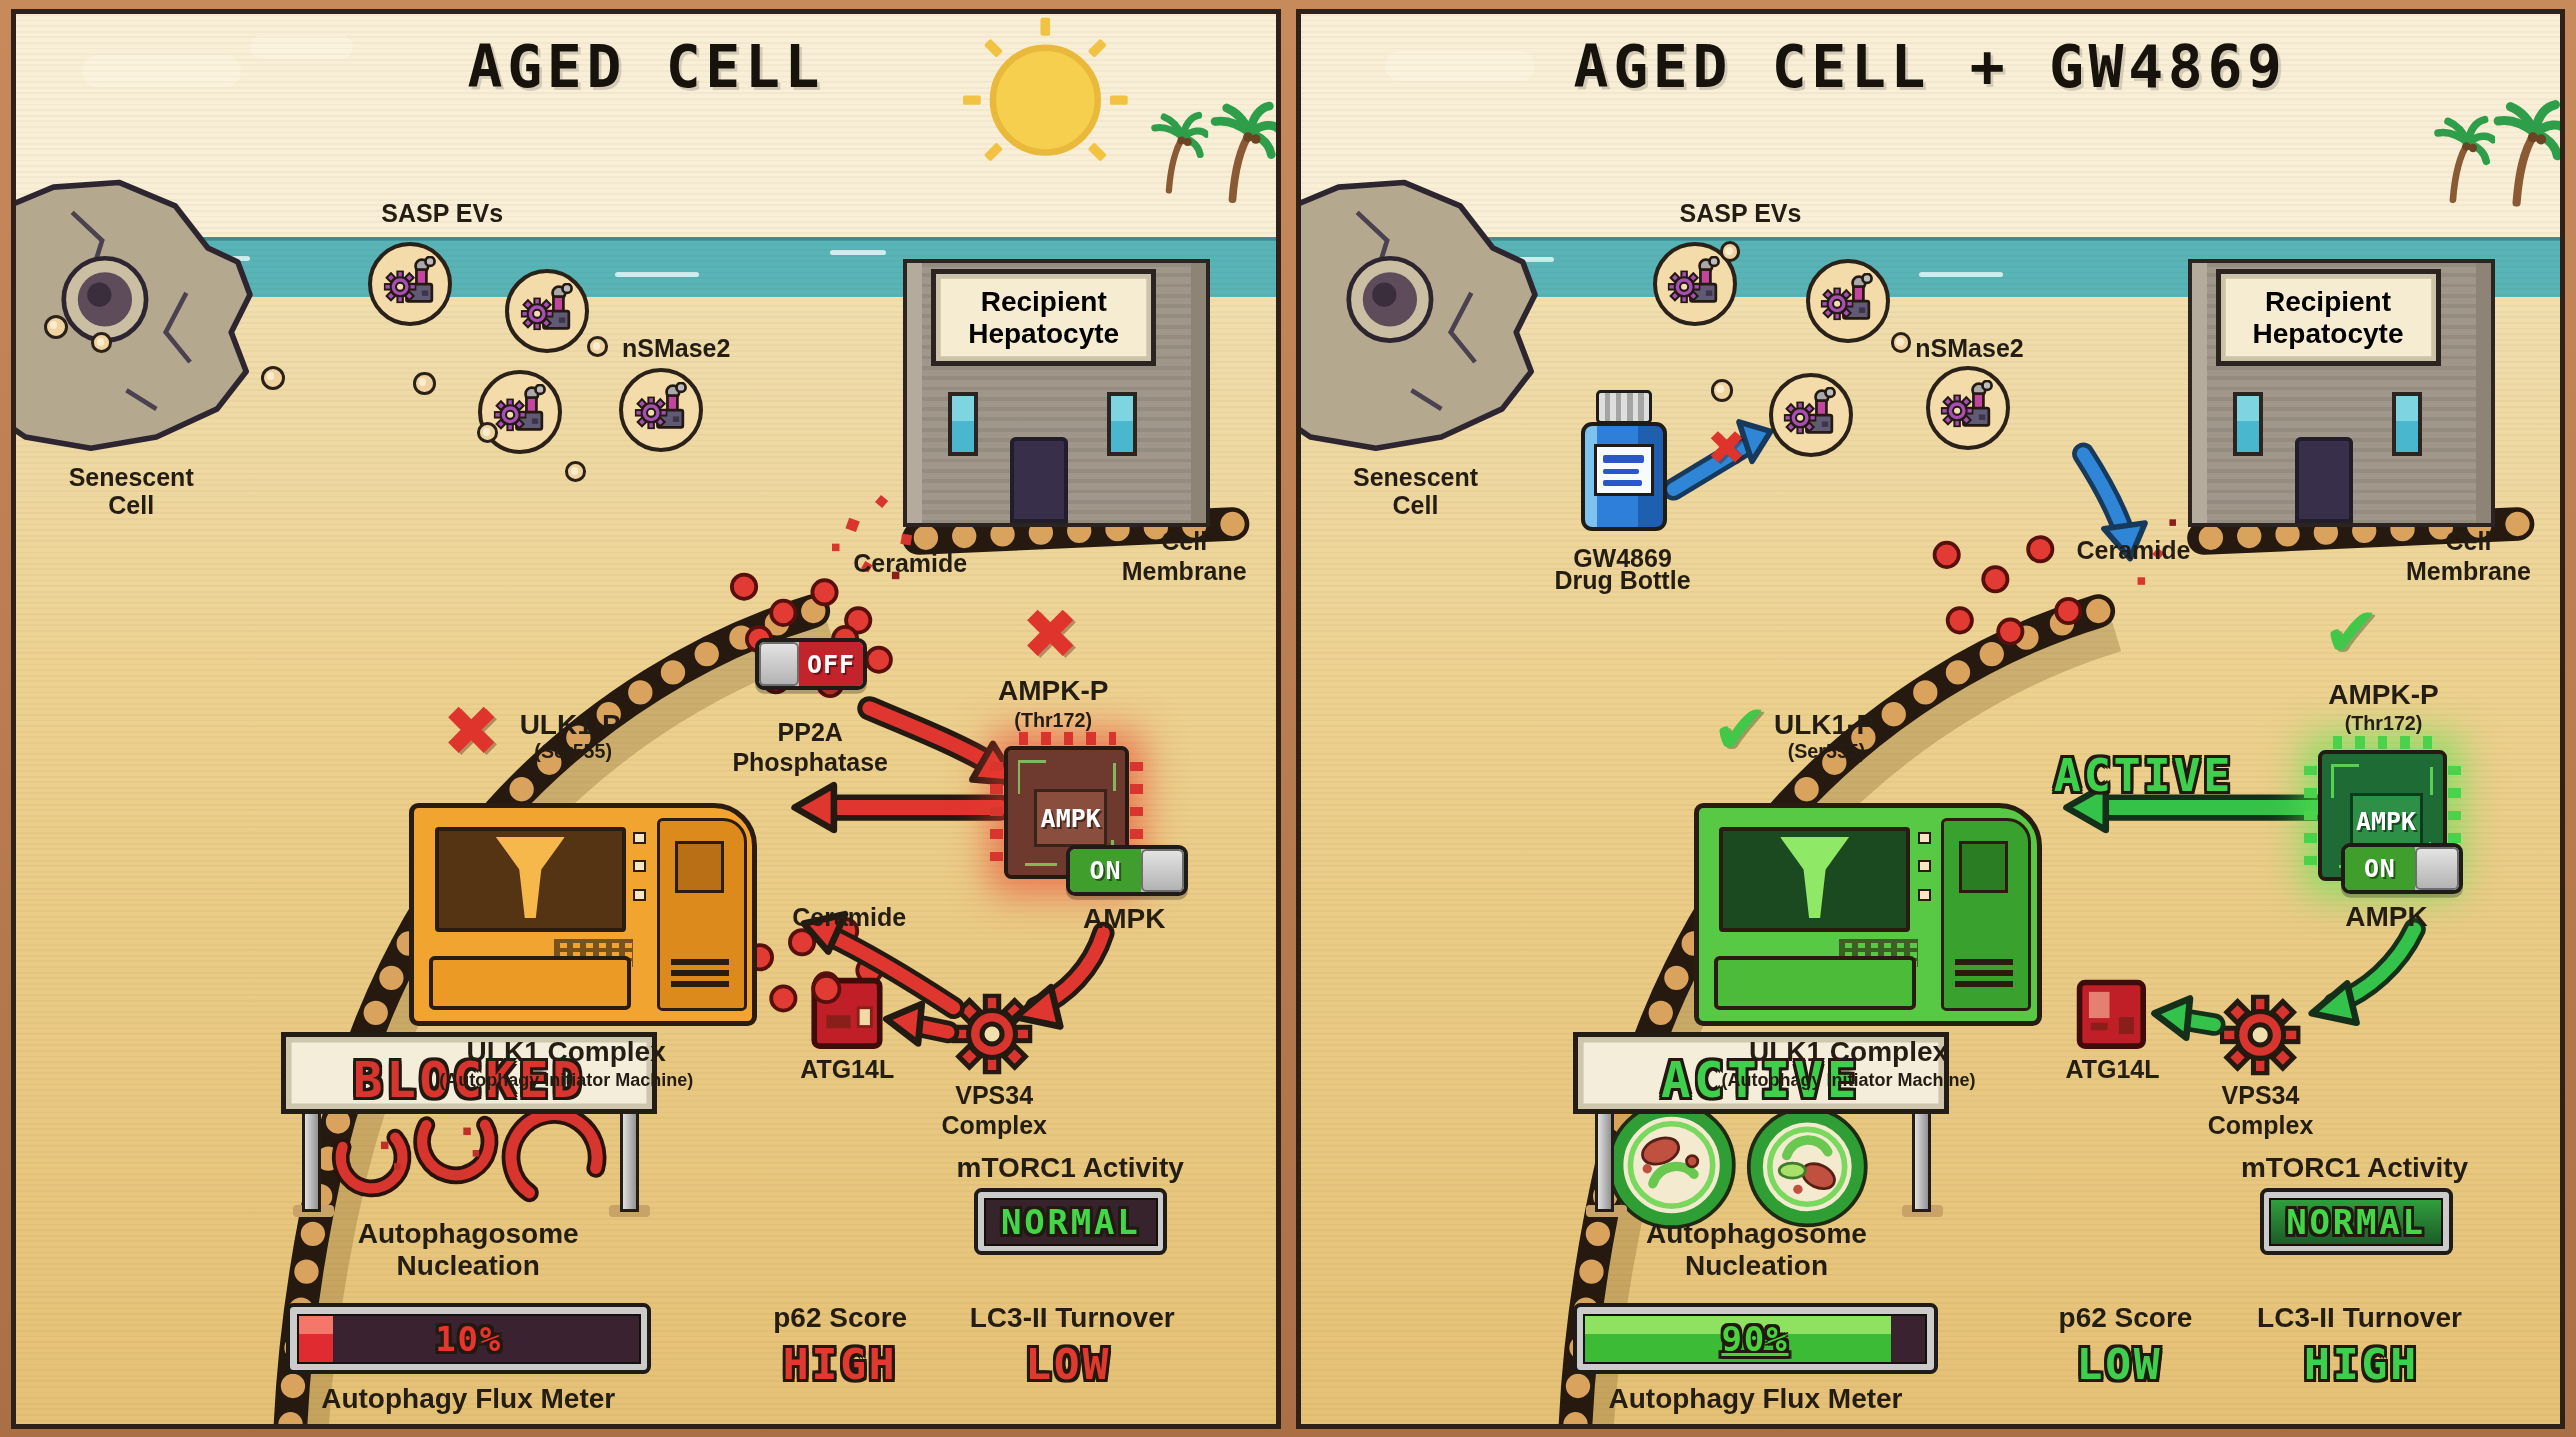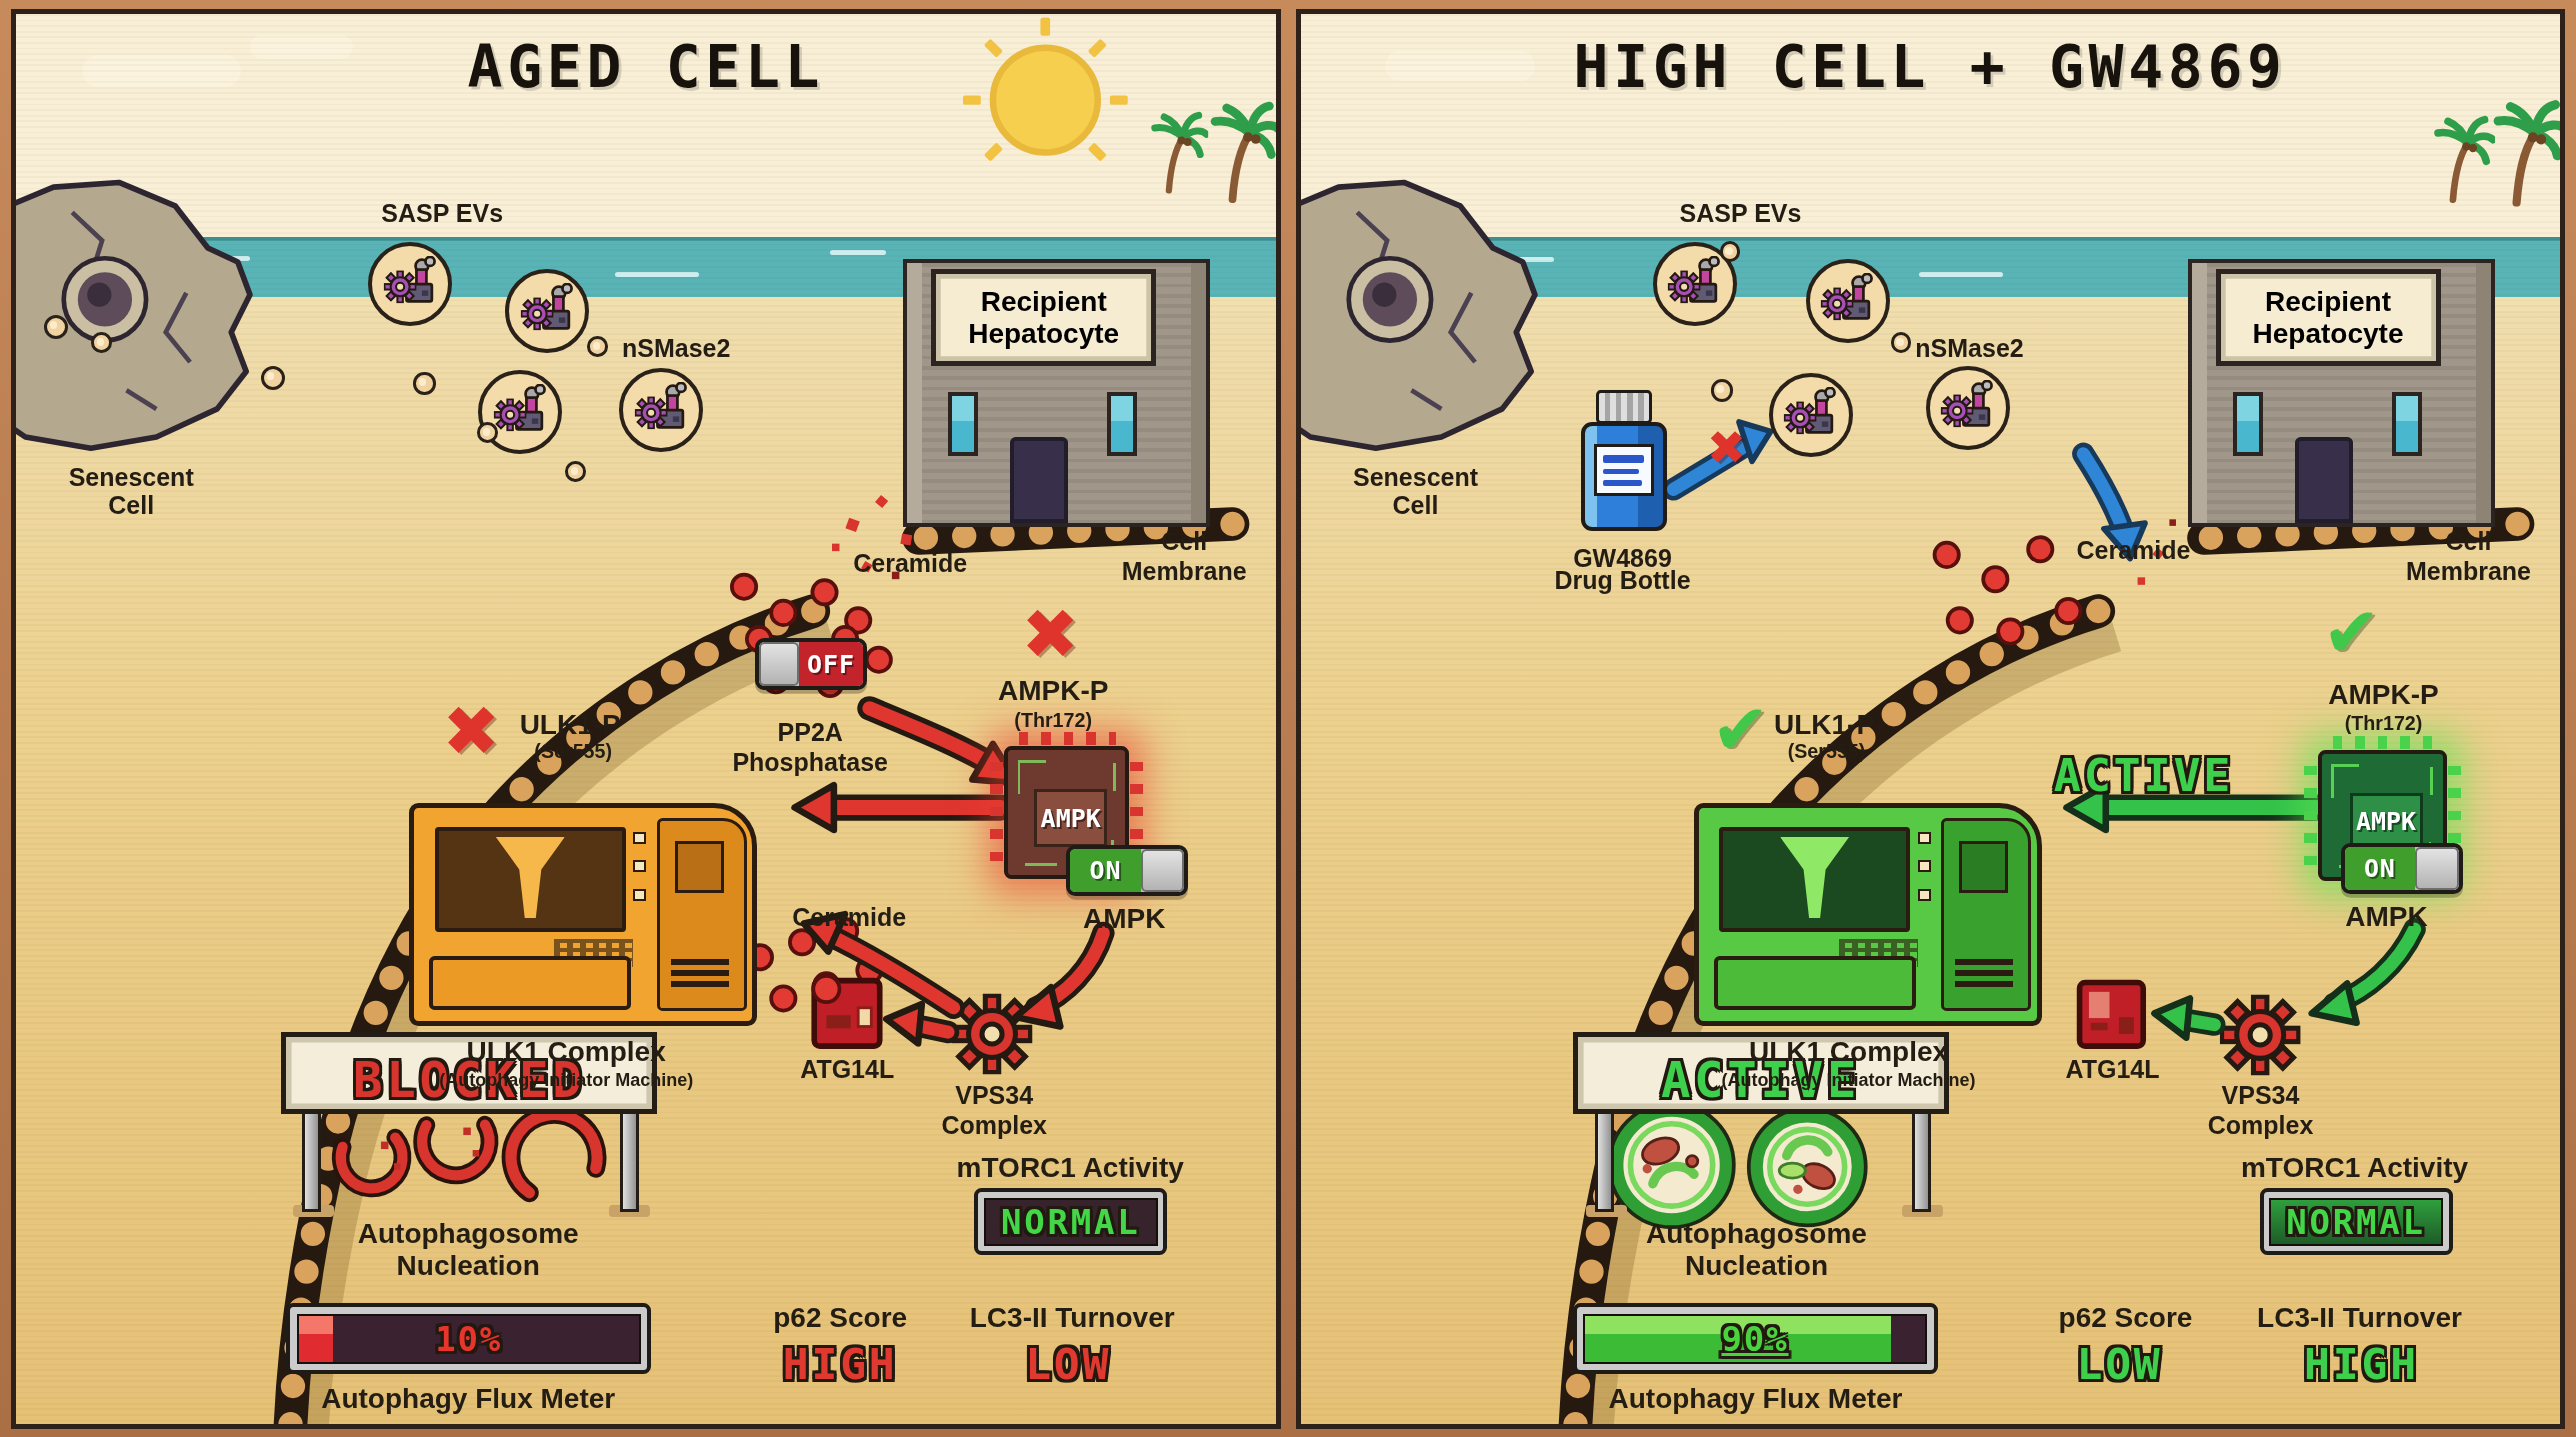--- a/index.html
+++ b/index.html
@@ -454,21 +454,21 @@
   </div>
 
   <div class="panel">
     <div class="band sky"></div>
     <div class="band ocean"></div>
     <div class="band shore"></div>
     <div class="cloud" style="left:84px;top:37px;width:150px;height:30px"></div>
     <div class="wave" style="left:187px;top:243px;width:66px"></div>
     <div class="wave" style="left:618px;top:258px;width:84px"></div>
 
-    <div class="title">HIGH CELL + GW4869</div>
+    <div class="title">AGED CELL + GW4869</div>
 
     <svg class="overlay" width="1268" height="1413" viewBox="0 0 1355 1510">
       <use href="#palmSym" x="1186" y="104" width="90" height="98"></use>
       <use href="#palmSym" x="1244" y="86" width="110" height="120"></use>
       <g>
         <polygon points="-20,210 40,185 110,180 170,205 205,250 237,265 250,300 230,340 246,382 215,422 150,452 80,464 10,452 -20,432" fill="#b4a98f" stroke="#2d2530" stroke-width="6" stroke-linejoin="round"></polygon>
         <polyline points="60,212 92,242 82,274" fill="none" stroke="#4c4150" stroke-width="5"></polyline>
         <polyline points="182,298 160,340 186,372" fill="none" stroke="#4c4150" stroke-width="5"></polyline>
         <polyline points="118,402 150,422" fill="none" stroke="#4c4150" stroke-width="5"></polyline>
         <circle cx="95" cy="305" r="44" fill="#cabfa2" stroke="#2d2530" stroke-width="5"></circle>

